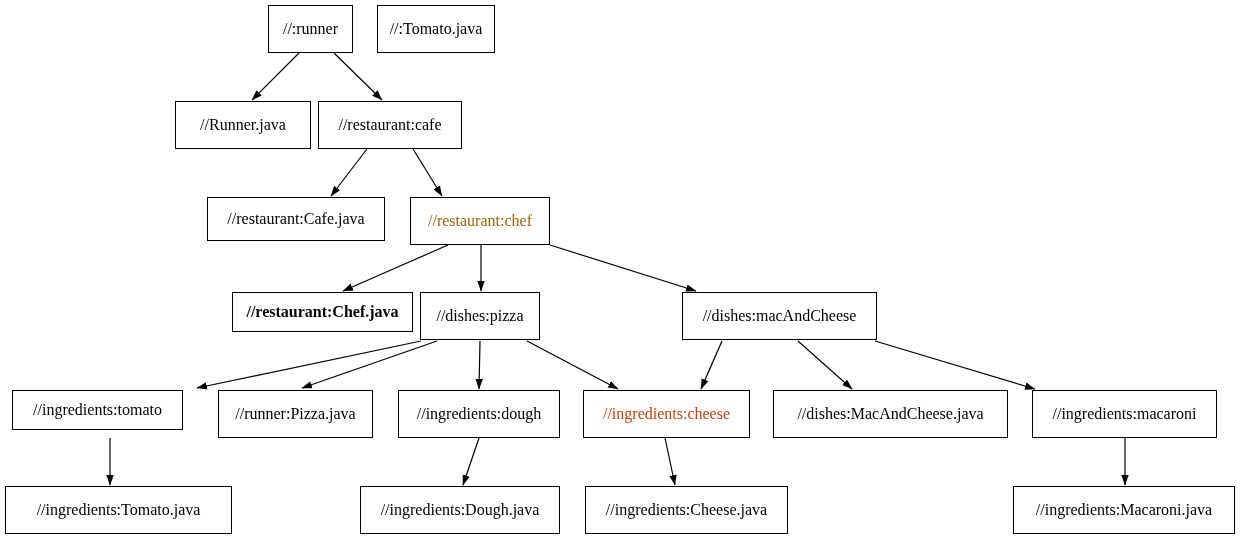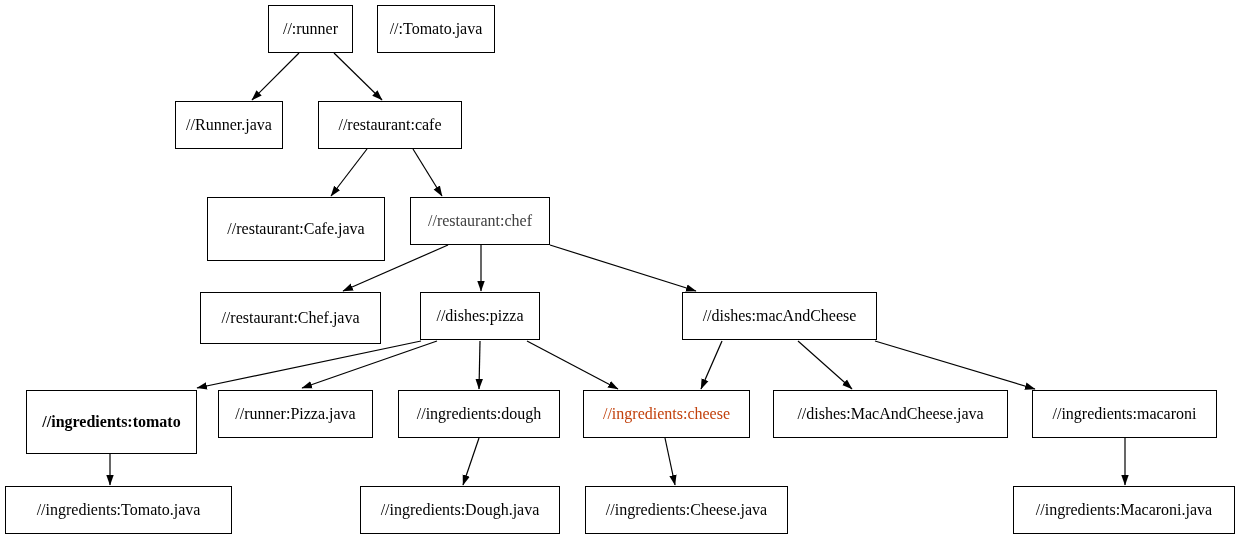--- a/index.html
+++ b/index.html
@@ -64,28 +64,28 @@
         <line x1="875" y1="341" x2="1035" y2="389" stroke="#000000" stroke-width="1.2" marker-end="url(#arrowhead)"></line>
         <line x1="110" y1="438" x2="110" y2="485" stroke="#000000" stroke-width="1.2" marker-end="url(#arrowhead)"></line>
         <line x1="479" y1="438" x2="463" y2="485" stroke="#000000" stroke-width="1.2" marker-end="url(#arrowhead)"></line>
         <line x1="665" y1="438" x2="675" y2="485" stroke="#000000" stroke-width="1.2" marker-end="url(#arrowhead)"></line>
         <line x1="1125" y1="438" x2="1125" y2="485" stroke="#000000" stroke-width="1.2" marker-end="url(#arrowhead)"></line>
       </g>
   </svg>
   <div id="node-layer">
       <div class="node" style="left: 268px; top: 5px; width: 85px; height: 48px; border-color: rgb(0, 0, 0); color: rgb(0, 0, 0);">//:runner</div>
       <div class="node" style="left: 377px; top: 5px; width: 118px; height: 48px; border-color: rgb(0, 0, 0); color: rgb(0, 0, 0);">//:Tomato.java</div>
-      <div class="node" style="left: 175px; top: 101px; width: 108px; height: 48px; border-color: rgb(0, 0, 0); color: rgb(0, 0, 0);">//Runner.java</div>
+      <div class="node" style="left: 175px; top: 101px; width: 136px; height: 48px; border-color: rgb(0, 0, 0); color: rgb(0, 0, 0);">//Runner.java</div>
       <div class="node" style="left: 318px; top: 101px; width: 144px; height: 48px; border-color: rgb(0, 0, 0); color: rgb(0, 0, 0);">//restaurant:cafe</div>
-      <div class="node" style="left: 207px; top: 197px; width: 178px; height: 64px; border-color: rgb(0, 0, 0); color: rgb(0, 0, 0);">//restaurant:Cafe.java</div>
-      <div class="node" style="left: 410px; top: 197px; width: 140px; height: 48px; border-color: rgb(0, 0, 0); color: #404040;">//restaurant:chef</div>
-      <div class="node" style="left: 200px; top: 292px; width: 181px; height: 52px; border-color: rgb(0, 0, 0); color: rgb(0, 0, 0);">//restaurant:Chef.java</div>
+      <div class="node" style="left: 207px; top: 197px; width: 178px; height: 44px; border-color: rgb(0, 0, 0); color: rgb(0, 0, 0);">//restaurant:Cafe.java</div>
+      <div class="node" style="left: 410px; top: 197px; width: 140px; height: 48px; border-color: rgb(0, 0, 0); color: #a16207;">//restaurant:chef</div>
+      <div class="node" style="left: 232px; top: 292px; width: 181px; height: 40px; border-color: rgb(0, 0, 0); color: rgb(0, 0, 0); font-weight: bold;">//restaurant:Chef.java</div>
       <div class="node" style="left: 420px; top: 292px; width: 120px; height: 48px; border-color: rgb(0, 0, 0); color: rgb(0, 0, 0);">//dishes:pizza</div>
       <div class="node" style="left: 682px; top: 292px; width: 195px; height: 48px; border-color: rgb(0, 0, 0); color: rgb(0, 0, 0);">//dishes:macAndCheese</div>
-      <div class="node" style="left: 26px; top: 390px; width: 171px; height: 64px; border-color: rgb(0, 0, 0); color: rgb(0, 0, 0); font-weight: bold;">//ingredients:tomato</div>
+      <div class="node" style="left: 12px; top: 390px; width: 171px; height: 40px; border-color: rgb(0, 0, 0); color: rgb(0, 0, 0);">//ingredients:tomato</div>
       <div class="node" style="left: 218px; top: 390px; width: 155px; height: 48px; border-color: rgb(0, 0, 0); color: rgb(0, 0, 0);">//runner:Pizza.java</div>
       <div class="node" style="left: 398px; top: 390px; width: 162px; height: 48px; border-color: rgb(0, 0, 0); color: rgb(0, 0, 0);">//ingredients:dough</div>
       <div class="node" style="left: 583px; top: 390px; width: 167px; height: 48px; border-color: rgb(0, 0, 0); color: #c2410c;">//ingredients:cheese</div>
       <div class="node" style="left: 773px; top: 390px; width: 235px; height: 48px; border-color: rgb(0, 0, 0); color: rgb(0, 0, 0);">//dishes:MacAndCheese.java</div>
       <div class="node" style="left: 1032px; top: 390px; width: 185px; height: 48px; border-color: rgb(0, 0, 0); color: rgb(0, 0, 0);">//ingredients:macaroni</div>
       <div class="node" style="left: 5px; top: 486px; width: 227px; height: 48px; border-color: rgb(0, 0, 0); color: rgb(0, 0, 0);">//ingredients:Tomato.java</div>
       <div class="node" style="left: 360px; top: 486px; width: 200px; height: 48px; border-color: rgb(0, 0, 0); color: rgb(0, 0, 0); text-align: center;">//ingredients:Dough.java</div>
       <div class="node" style="left: 585px; top: 486px; width: 203px; height: 48px; border-color: rgb(0, 0, 0); color: rgb(0, 0, 0);">//ingredients:Cheese.java</div>
       <div class="node" style="left: 1013px; top: 486px; width: 222px; height: 48px; border-color: rgb(0, 0, 0); color: rgb(0, 0, 0);">//ingredients:Macaroni.java</div>
     </div>

